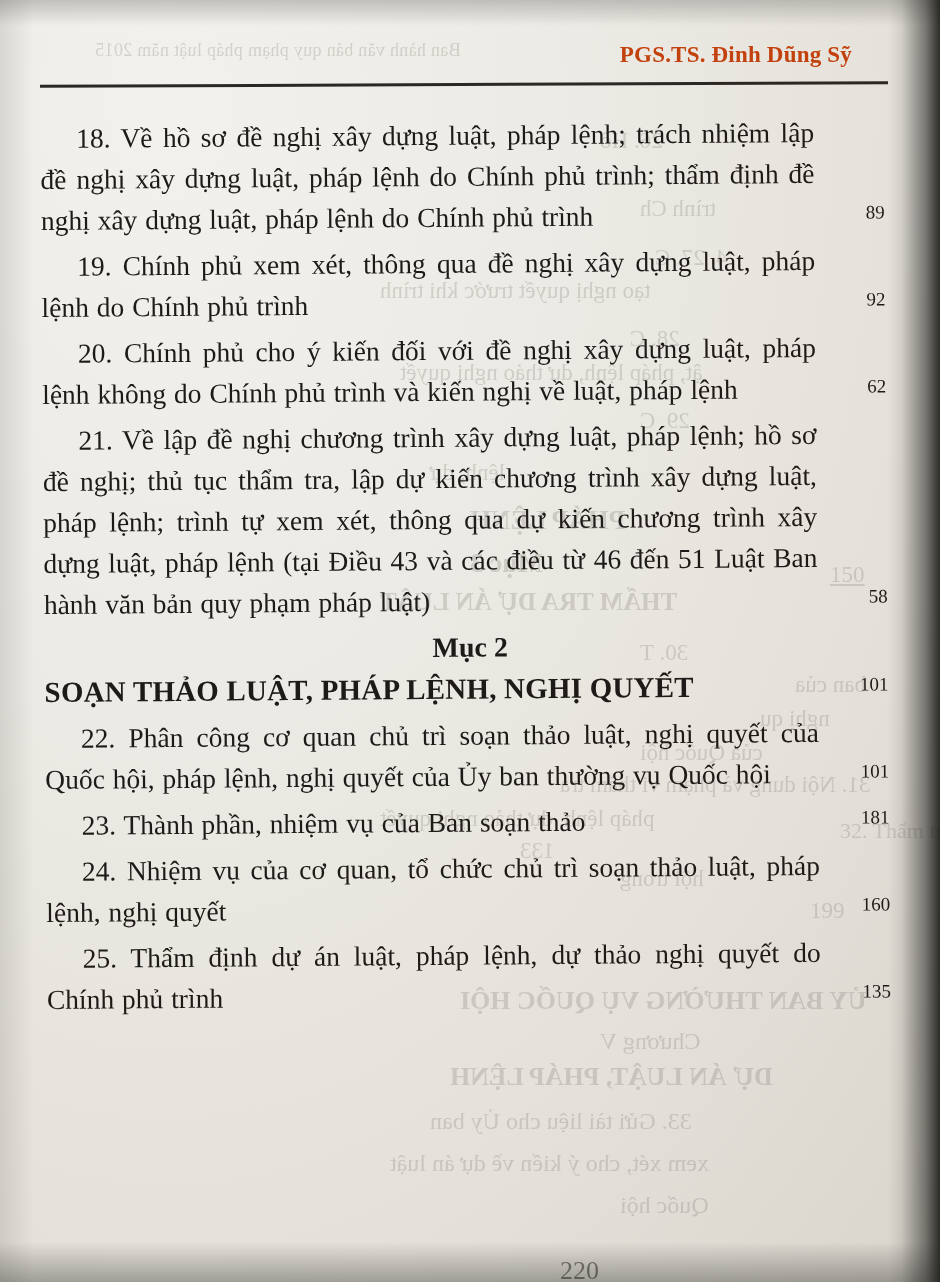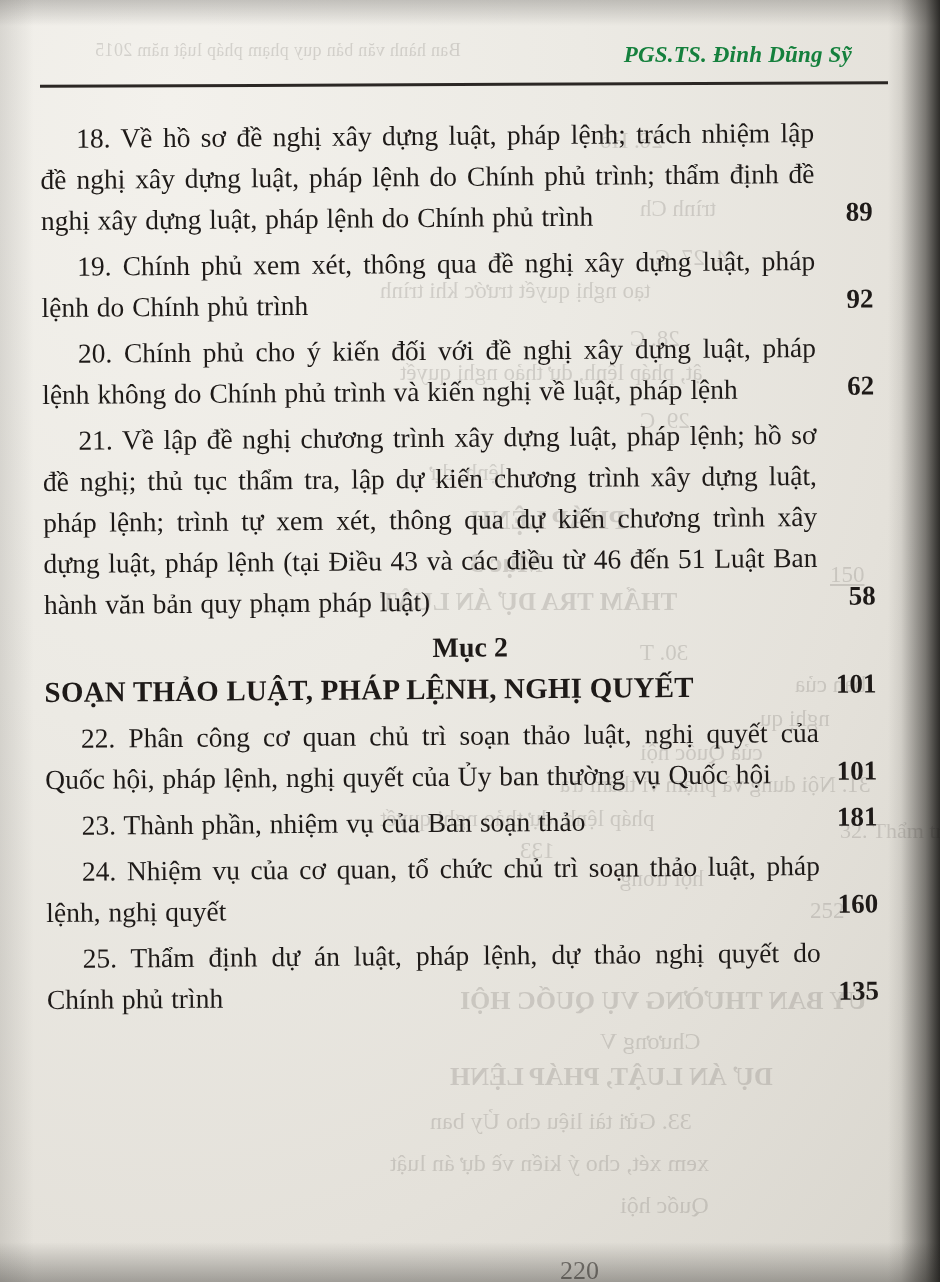--- a/index.html
+++ b/index.html
@@ -101,24 +101,23 @@
   .bleed.b27 { top: 1150px; left: 390px; font-size: 24px; }
   .bleed.b28 { top: 1192px; left: 620px; font-size: 24px; }
 
   
   .running-head {
     position: absolute;
     top: 42px;
     right: 88px;
     font-size: 23px;
     font-weight: bold;
-    color: #15803d;
+    color: #c2410c;
     font-family: "Liberation Serif", serif;
     letter-spacing: .2px;
-    font-style: italic;
   }
   .head-rule {
     position: absolute;
     top: 83px;
     left: 40px;
     width: 848px;
     height: 3px;
     background: #2b2724;
     transform: rotate(-0.25deg);
   }
@@ -138,25 +137,25 @@
   .entry-text {
     font-size: 27.5px;
     line-height: 41px;
     text-align: justify;
     text-indent: 36px;
     padding-right: 78px;
     word-spacing: 1px;
   }
   .entry-page {
     position: absolute;
-    right: 20px;
+    right: 8px;
     bottom: 2px;
-    font-size: 27px;
+    font-size: 19px;
     line-height: 41px;
-    font-weight: bold;
+    font-weight: normal;
   }
   
   .rot {
     transform: rotate(-0.45deg);
     transform-origin: 0 0;
   }
 
   .section-head {
     text-align: center;
     font-weight: bold;
@@ -203,21 +202,21 @@
   <div class="bleed b12">150</div>
   <div class="bleed b13">30. T</div>
   <div class="bleed b14">ban của</div>
   <div class="bleed b15">nghị qu</div>
   <div class="bleed b16">của Quốc hội</div>
   <div class="bleed b17">31. Nội dung và phạm vi thẩm tra</div>
   <div class="bleed b18">pháp lệnh, dự thảo nghị quyết</div>
   <div class="bleed b19">133</div>
   <div class="bleed b20">32. Thẩm tra</div>
   <div class="bleed b21">hội trong</div>
-  <div class="bleed b22">252</div>
+  <div class="bleed b22">199</div>
   <div class="bleed b23">ỦY BAN THƯỜNG VỤ QUỐC HỘI</div>
   <div class="bleed b24">Chương V</div>
   <div class="bleed b25">DỰ ÁN LUẬT, PHÁP LỆNH</div>
   <div class="bleed b26">33. Gửi tài liệu cho Ủy ban</div>
   <div class="bleed b27">xem xét, cho ý kiến về dự án luật</div>
   <div class="bleed b28">Quốc hội</div>
 
   <div class="running-head">PGS.TS. Đinh Dũng Sỹ</div>
   <div class="head-rule"></div>
 

